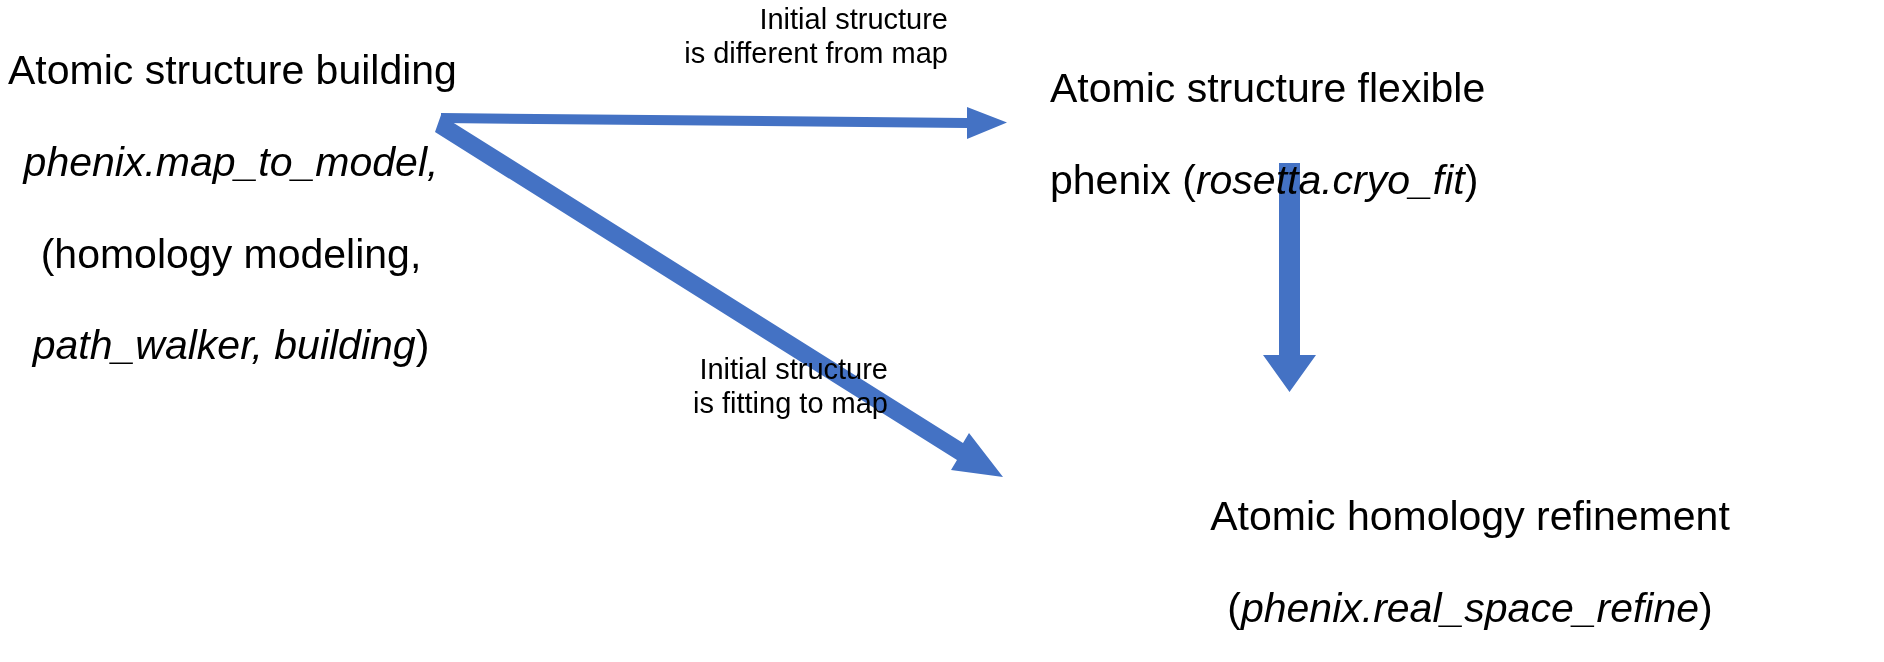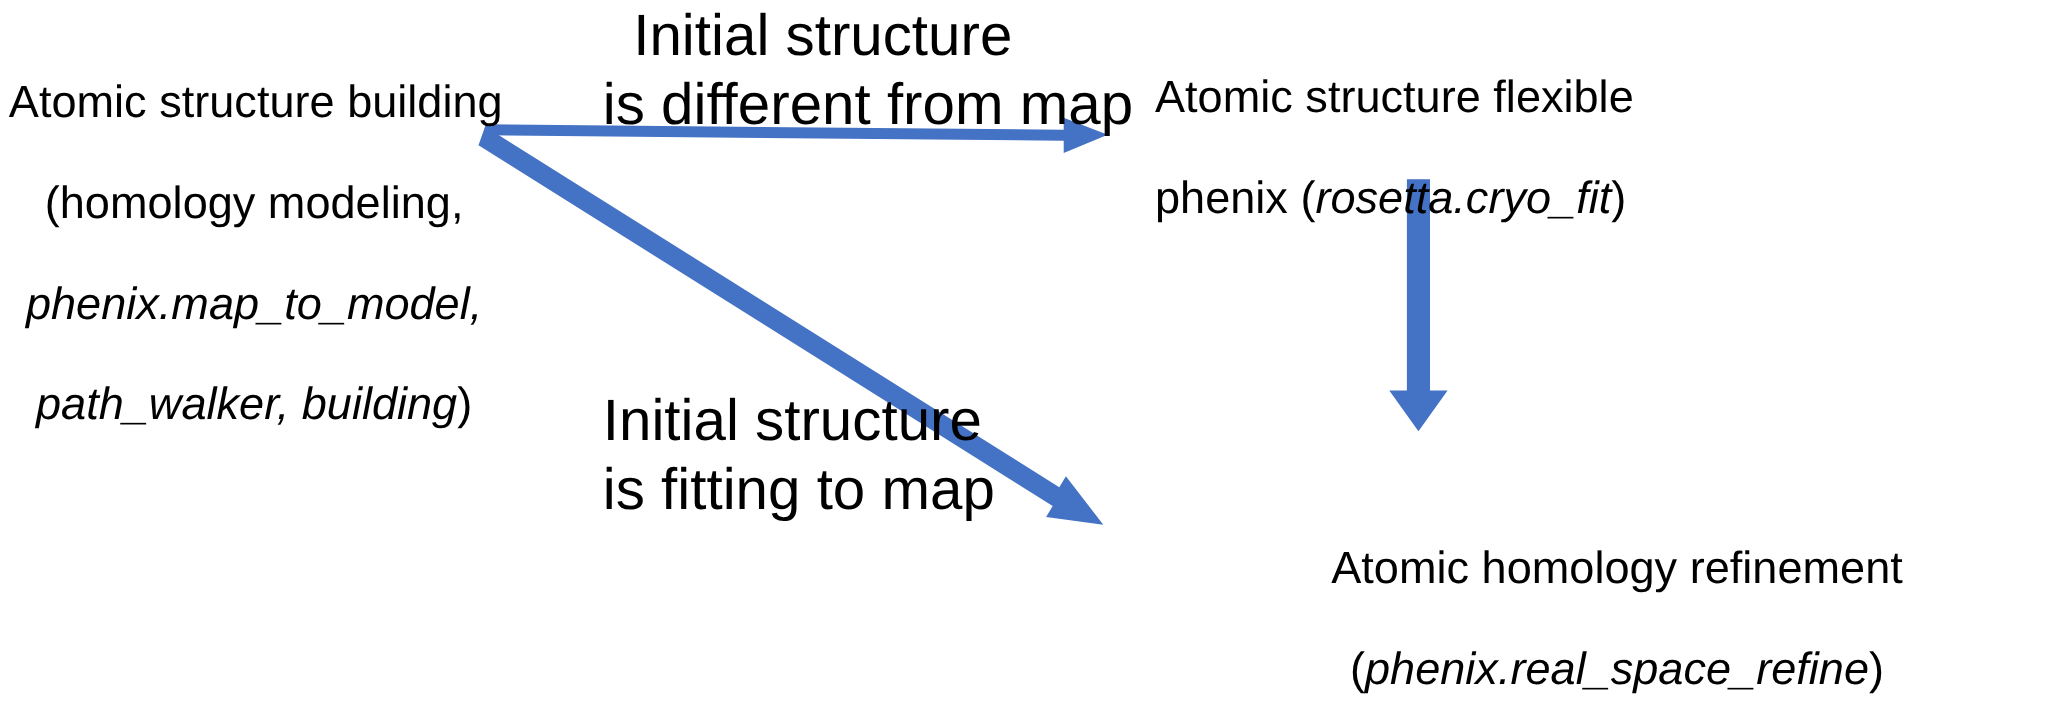--- a/index.html
+++ b/index.html
@@ -29,21 +29,21 @@
     display: block;
     white-space: pre;
   }
   .ital {
     font-style: italic;
   }
 
   
   #node-building {
     left: 6px;
-    top: 24px;
+    top: 2px;
     width: 450px;
     font-size: 41px;
     text-align: center;
   }
   #node-building .ln:first-child {
     text-align: left;
     margin-left: 2px;
   }
 
   
@@ -60,24 +60,24 @@
     left: 1060px;
     top: 448px;
     width: 820px;
     font-size: 41px;
     text-align: center;
   }
 
   
   .edge-label {
     position: absolute;
-    font-size: 53px;
+    font-size: 29px;
     line-height: 1.18;
     color: #000000;
-    text-align: center;
+    text-align: right;
   }
   .edge-label .ln {
     display: block;
     white-space: pre;
   }
   #label-different {
     left: 548px;
     top: 2px;
     width: 400px;
   }
@@ -119,22 +119,22 @@
                Z" fill="#4472C4"></path>
     </g>
 
     <g>
       <path d="M 1279 163 L 1300 163 L 1300 355 L 1316 355 L 1289.5 392 L 1263 355 L 1279 355 Z" fill="#4472C4"></path>
     </g>
   </svg>
 
   <div class="node" id="node-building">
     <span class="ln">Atomic structure building</span>
+    <span class="ln ital">phenix.map_to_model,</span>
     <span class="ln">(homology modeling,</span>
-    <span class="ln ital">phenix.map_to_model,</span>
     <span class="ln"><span class="ital">path_walker, building</span><span>)</span></span>
   </div>
 
   <div class="edge-label" id="label-different">
     <span class="ln">Initial structure</span>
     <span class="ln">is different from map</span>
   </div>
 
   <div class="node" id="node-flexible-fitting">
     <span class="ln">Atomic structure flexible</span>

